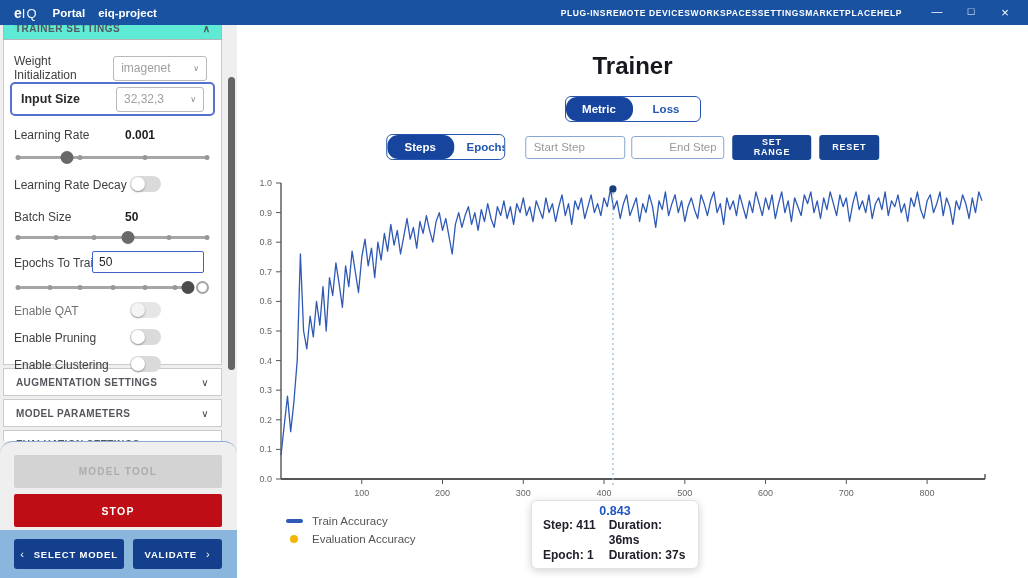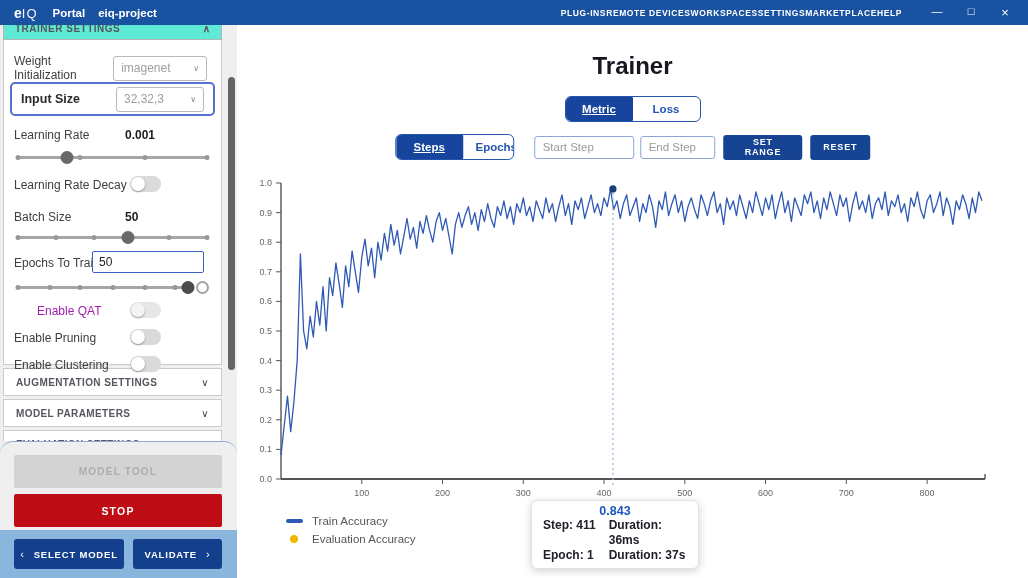--- a/index.html
+++ b/index.html
@@ -53,21 +53,21 @@
   .slider .thumb { position:absolute; top:1px; width:13px; height:13px; border-radius:50%;
     background:#696969; transform:translateX(-50%); }
   .slider .thumb.dark { background:#4c4c4c; }
   .slider .ring { position:absolute; right:-2px; top:1px; width:13px; height:13px;
     border-radius:50%; border:2px solid #a3a3a3; background:#fff; }
   .slider.short .track { right:16px; }
   .toggle { position:absolute; left:116px; top:-2px; width:31px; height:16px;
     background:#dadada; border-radius:9px; }
   .toggle .knob { position:absolute; left:1px; top:1px; width:14px; height:14px;
     background:#fff; border-radius:50%; box-shadow:0 1px 2px rgba(0,0,0,.35); }
-  .dis { color:#a21caf;margin-left:23px; }
+  .dis { color:#737373; }
   .toggle.off2 { background:#e6e6e6; } .toggle.off2 .knob { background:#f4f4f4; }
   .num-input { position:absolute; left:78px; top:-5px; width:112px; height:22px;
     border:1px solid #3f62c9; border-radius:2px; font-size:12px; color:#222;
     padding:0 6px; font-family:"Liberation Sans",sans-serif; }
 
   .acc { height:28px; background:#fff; border:1px solid #cbcbcb; margin-top:3px;
     display:flex; align-items:center; justify-content:space-between; padding:0 12px;
     font-size:10px; font-weight:700; color:#55565e; letter-spacing:.4px; }
   .acc .chev { font-size:10px; color:#444; font-weight:400; }
 
@@ -99,29 +99,29 @@
   .main { position:absolute; left:237px; top:25px; width:791px; height:553px;
     background:#fff; }
   .chart-svg { position:absolute; left:0; top:0; width:791px; height:553px;
     pointer-events:none; }
   .title { position:absolute; top:27px; left:0; width:100%; text-align:center;
     font-size:24px; font-weight:700; color:#17171f; }
   .seg { display:flex; border:1px solid #2456b0; border-radius:6px; overflow:hidden;
     background:#fff; height:26px; }
   .seg .opt { min-width:67px; display:flex; align-items:center; justify-content:center;
     font-size:11.5px; font-weight:700; color:#2456b0; padding:0 10px; }
-  .seg .opt.sel { background:#17449c; color:#fff; border-radius:1px;text-decoration:underline; }
+  .seg .opt.sel { background:#17449c; color:#fff; border-radius:11px; }
   .metric-seg { position:absolute; top:71px; left:50%; transform:translateX(-50%); }
   .controls { position:absolute; top:109px; left:50%; transform:translateX(-50%);
     display:flex; align-items:center; }
   .step-input { height:23px; border:1px solid #8aa6d4; border-radius:3px;
     padding:0 7px; font-size:11.5px; color:#444; width:100px;
     font-family:"Liberation Sans",sans-serif; }
   .step-input::placeholder { color:#9a9a9a; }
-  .step-input.end { width:75px; margin-left:6px; }
+  .step-input.end { width:93px; margin-left:6px;text-align:right; }
   .step-input.start { margin-left:20px; }
   .btn-navy { height:25px; background:#164493; color:#fff; border:none; border-radius:3px;
     font-weight:700; font-size:9px; letter-spacing:.8px; padding:0 13px; margin-left:8px;
     font-family:"Liberation Sans",sans-serif; }
 
   .legend { position:absolute; left:48px; top:490px; font-size:11.5px; color:#555; }
   .legend .lrow { display:flex; align-items:center; margin-bottom:6px; }
   .legend .swwrap { width:18px; display:flex; justify-content:center; margin-right:9px; }
   .sw-line { width:17px; height:3.5px; border-radius:2px; }
   .sw-dot { width:8px; height:8px; border-radius:50%; }

